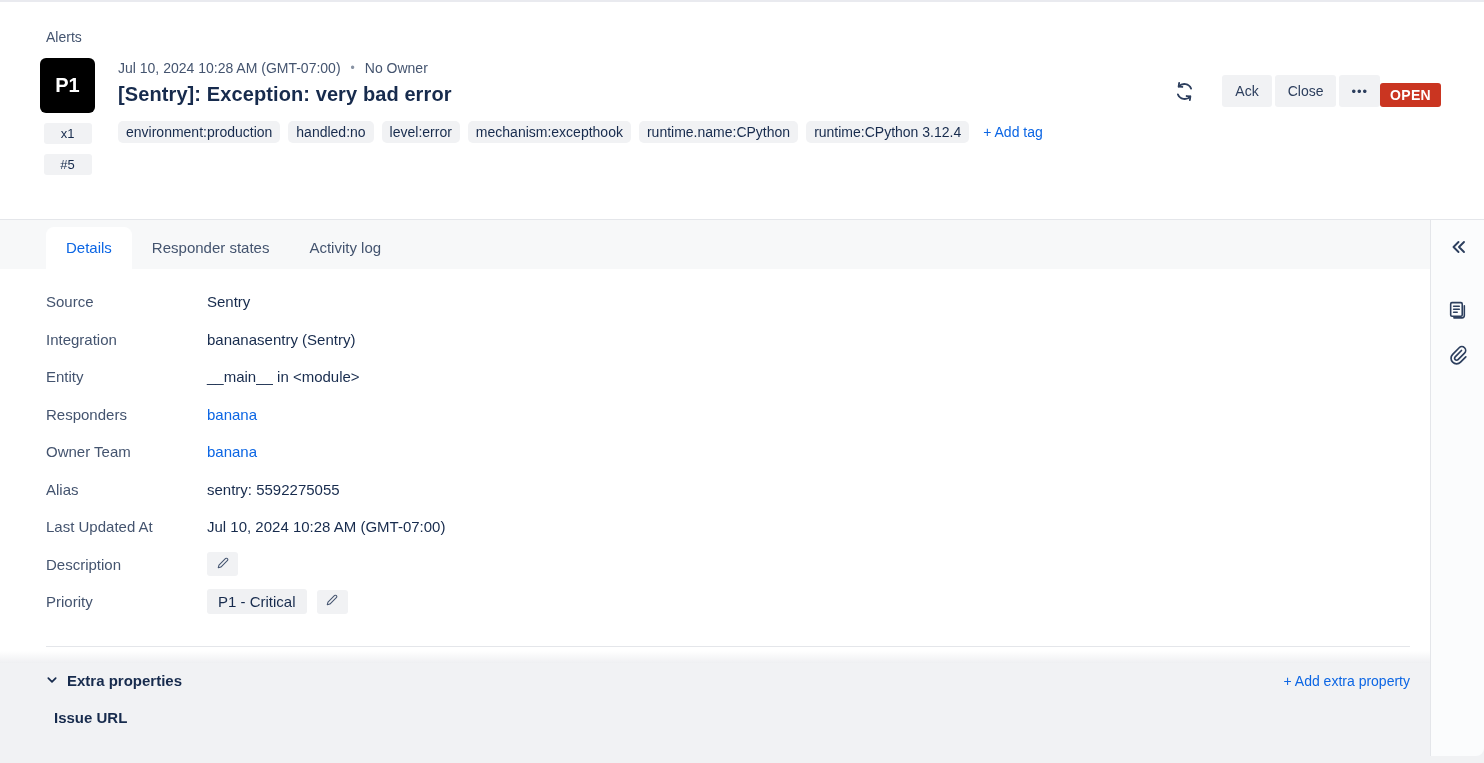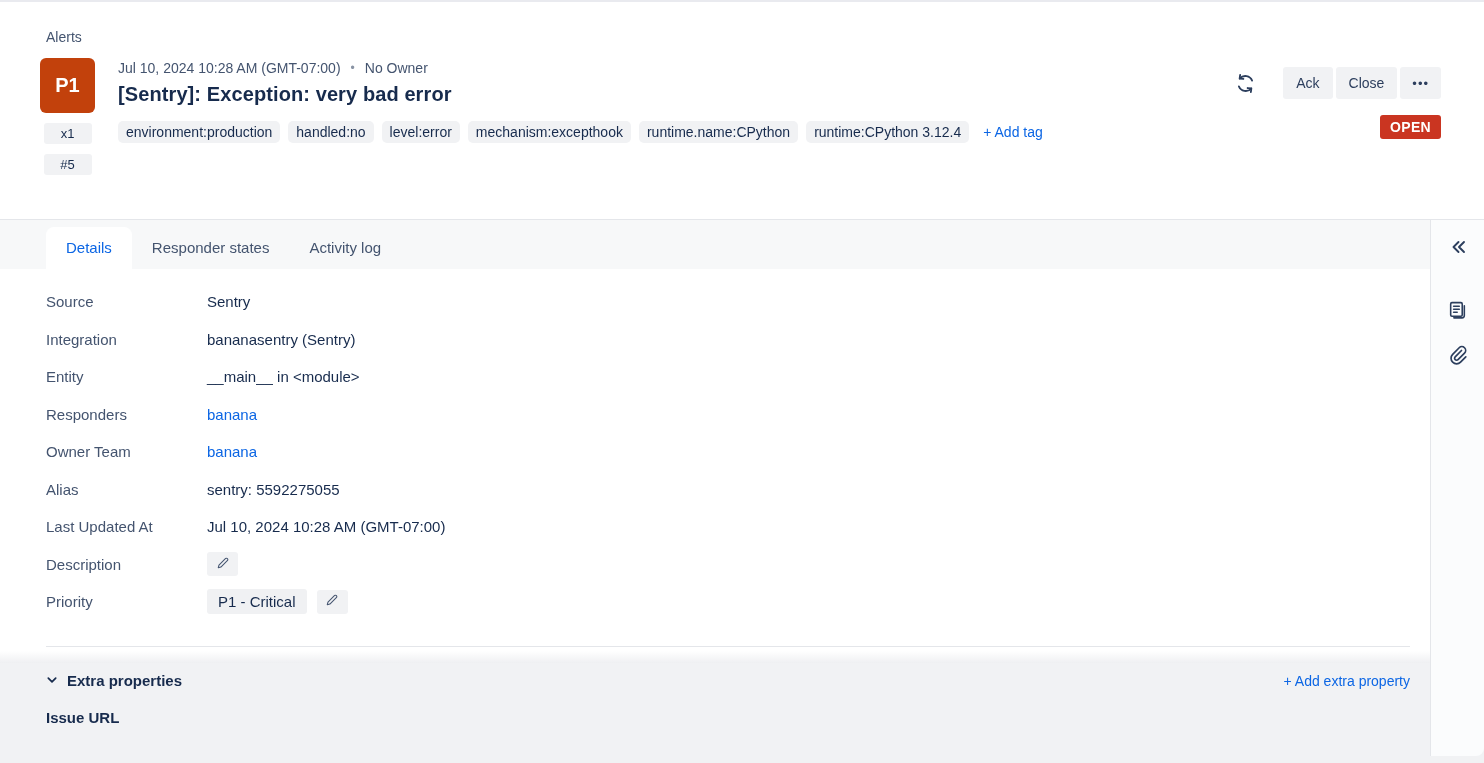--- a/index.html
+++ b/index.html
@@ -17,40 +17,40 @@
     height:219px;
     border-top:2px solid #E9EAEF;
     padding:27px 43px 0 40px;
     position:relative;
   }
   .breadcrumb { font-size:14px; color:#44546F; padding-left:6px; }
   .header-main { display:flex; margin-top:13px; }
   .left-badges { width:55px; margin-right:23px; flex:0 0 auto; display:flex; flex-direction:column; align-items:center; }
   .priority-square {
     width:55px; height:55px; border-radius:6px;
-    background:#c2410c; color:#fff; font-size:20px; font-weight:bold;
+    background:#000000; color:#fff; font-size:20px; font-weight:bold;
     display:flex; align-items:center; justify-content:center;
   }
   .mini-pill {
     margin-top:10px; width:48px; height:21px; border-radius:3px;
     background:#F1F2F4; color:#172B4D; font-size:13px;
     display:flex; align-items:center; justify-content:center;
   }
   .header-content { flex:1 1 auto; min-width:0; padding-top:2px; }
   .meta-row { display:flex; align-items:center; font-size:14px; color:#44546F; }
   .meta-dot { color:#8993A4; margin:0 10px; font-size:12px; }
   .alert-title { margin-top:7px; font-size:20px; font-weight:600; color:#172B4D; letter-spacing:.1px; }
   .tags-row { margin-top:15px; max-width:1120px; display:flex; flex-wrap:wrap; gap:9px 8px; align-items:center; }
   .tag {
     background:#F1F2F4; color:#172B4D; font-size:14px;
     padding:3px 8px; border-radius:5px; white-space:nowrap; cursor:pointer;
   }
   .add-tag { color:#0C66E4; font-size:14px; padding:3px 6px; cursor:pointer; }
 
-  .header-actions { position:absolute; top:65px; right:43px; display:flex; flex-direction:column; align-items:flex-end; }
+  .header-actions { position:absolute; top:65px; right:43px; display:flex; flex-direction:row; align-items:flex-end; }
   .actions-row { display:flex; align-items:center; }
   .refresh-btn { margin-right:23px; width:24px; height:24px; display:flex; align-items:center; justify-content:center; cursor:pointer; }
   .btn {
     background:#F1F2F4; border:none; border-radius:3px;
     font-family:"Liberation Sans", sans-serif;
     font-size:14px; color:#2C3E5D; height:32px; padding:0 13px;
     margin-left:3px; cursor:pointer;
   }
   .btn.more { letter-spacing:1px; font-size:13px; padding:0 12px; }
   .status-badge {
@@ -104,21 +104,21 @@
   }
   .edit-btn.first { margin-left:0; }
 
   .section-divider { border:none; border-top:1px solid #E4E6EA; margin:25px 20px 0 0; }
 
   .extra-header { margin-top:25px; display:flex; align-items:center; }
   .chev-btn { display:flex; align-items:center; cursor:pointer; }
   .extra-title { font-size:15px; font-weight:bold; color:#172B4D; margin-left:9px; }
   .add-extra { margin-left:auto; margin-right:20px; font-size:14px; color:#0C66E4; cursor:pointer; }
 
-  .issue-block { margin-top:19px; }
+  .issue-block { margin-top:19px;margin-left:8px; }
   .issue-label { font-size:15px; font-weight:bold; color:#172B4D; }
   .issue-url { display:block; margin-top:7px; font-size:15px; color:#0C66E4; text-decoration:none; }
 
   
   .right-rail {
     width:54px; background:#FBFCFD; border-left:1px solid #E4E6EA;
     height:536px; border-radius:0 0 8px 0;
     display:flex; flex-direction:column; align-items:center;
   }
   .rail-icon { width:24px; height:24px; display:flex; align-items:center; justify-content:center; cursor:pointer; }

